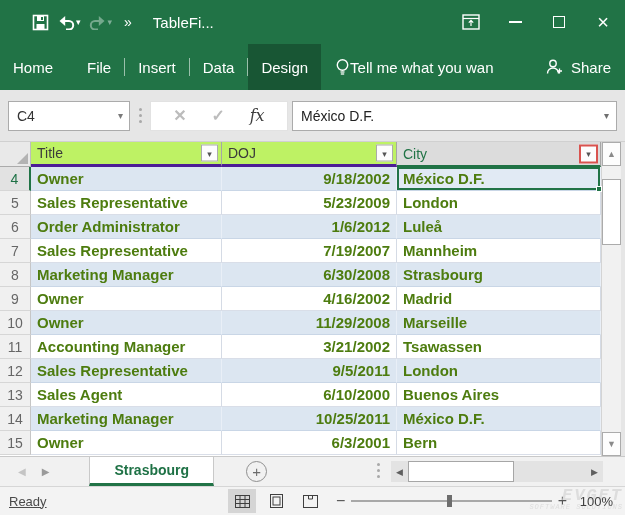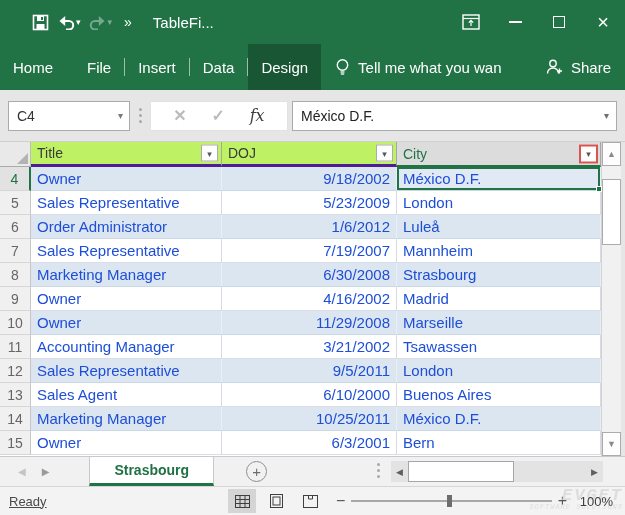--- a/index.html
+++ b/index.html
@@ -30,21 +30,21 @@
 
   
   .tabrow {
     height: 46px; background: #217346; display: flex; align-items: stretch;
     color: #fff; flex: none; font-size: 15px;
   }
   .tab { display: flex; align-items: center; padding: 0 13px; cursor: default; }
   .tab.file { margin-left: 8px; }
   .tab-sep { width: 1px; height: 18px; background: rgba(255,255,255,0.55); align-self: center; }
   .tab.active { background: rgba(0,0,0,0.25); }
-  .tellme { display: flex; align-items: center; gap: 8px; margin-left: 14px; white-space: nowrap; overflow: hidden; }
+  .tellme { display: flex; align-items: center; gap: 0; margin-left: 14px; white-space: nowrap; overflow: hidden; }
   .share { display: flex; align-items: center; gap: 7px; margin-left: auto; margin-right: 14px; }
   .icon-svg { display: block; }
 
   
   .formularow {
     height: 52px; background: #e6e6e6; flex: none; display: flex; align-items: center;
     padding: 0 8px; gap: 0; border-bottom: 1px solid #d0d0d0;
   }
   .namebox {
     width: 122px; height: 30px; background: #fff; border: 1px solid #ababab;
@@ -86,22 +86,22 @@
     display: flex; align-items: center; justify-content: center; font-size: 9px; color: #555;
   }
   .filter-btn.flagged { border: 2px solid #d9534f; width: 19px; height: 19px; right: 2px; }
   .datarow { height: 24px; font-size: 15px; }
   .rowhead {
     width: 31px; background: #f0f0f0; color: #666; display: flex; align-items: center; justify-content: center;
     border-right: 1px solid #c6c6c6; border-bottom: 1px solid #d6d6d6; font-size: 14px; flex: none;
   }
   .rowhead.sel { background: #e2e2e2; color: #1e7145; border-right: 2px solid #217346; }
   .cell {
-    display: flex; align-items: center; padding: 0 6px; color: #1d4ed8; white-space: nowrap; overflow: hidden;
-    border-right: 1px solid #d5dbe5; border-bottom: 1px solid #d9dee8; flex: none; background: #fff;
+    display: flex; align-items: center; padding: 0 6px; color: #4d7c0f; white-space: nowrap; overflow: hidden;
+    border-right: 1px solid #d5dbe5; border-bottom: 1px solid #d9dee8; flex: none; background: #fff; font-weight: bold;
   }
   .cell.c-title { width: 191px; }
   .cell.c-doj  { width: 175px; justify-content: flex-end; }
   .cell.c-city { width: 204px; }
   .datarow.banded .cell { background: #dce6f1; border-bottom: 1px solid #c9d6e6; border-right: 1px solid #e9eff7; }
   .cell.active-cell { box-shadow: inset 0 0 0 2px #217346; background: #e1eaf4; position: relative; overflow: visible; }
   .datarow.banded .cell.active-cell { background: #e1eaf4; }
   .cell.active-cell .fill-handle {
     position: absolute; right: -2px; bottom: -2px; width: 6px; height: 6px;
     background: #217346; border: 1px solid #fff; z-index: 3;

